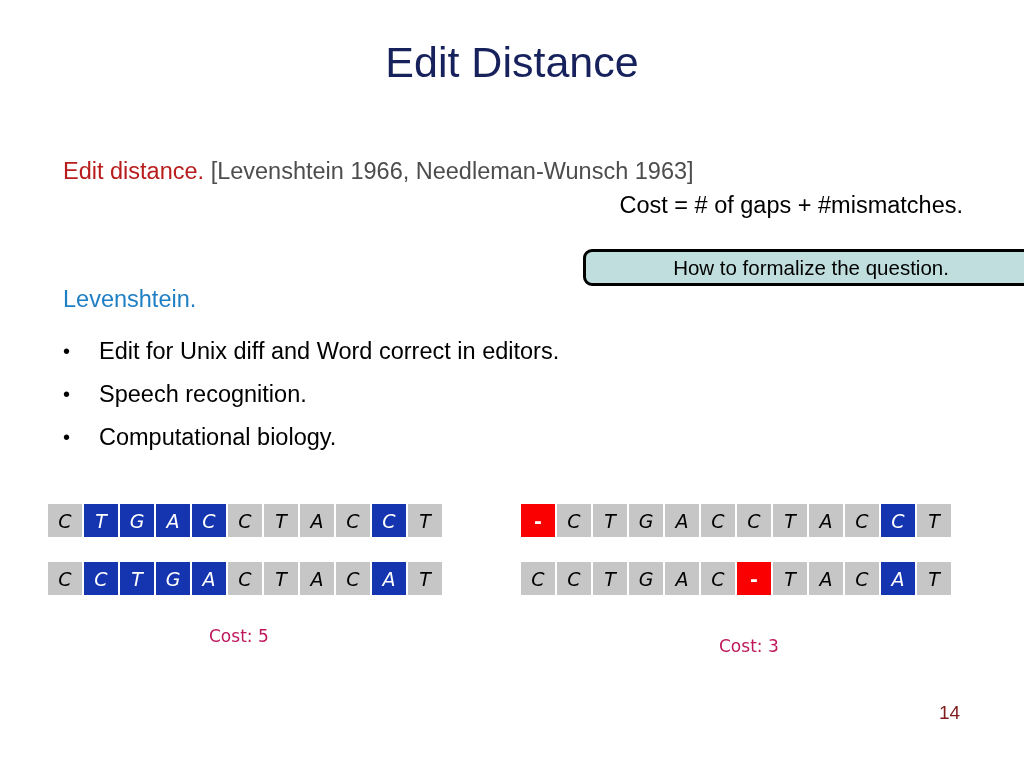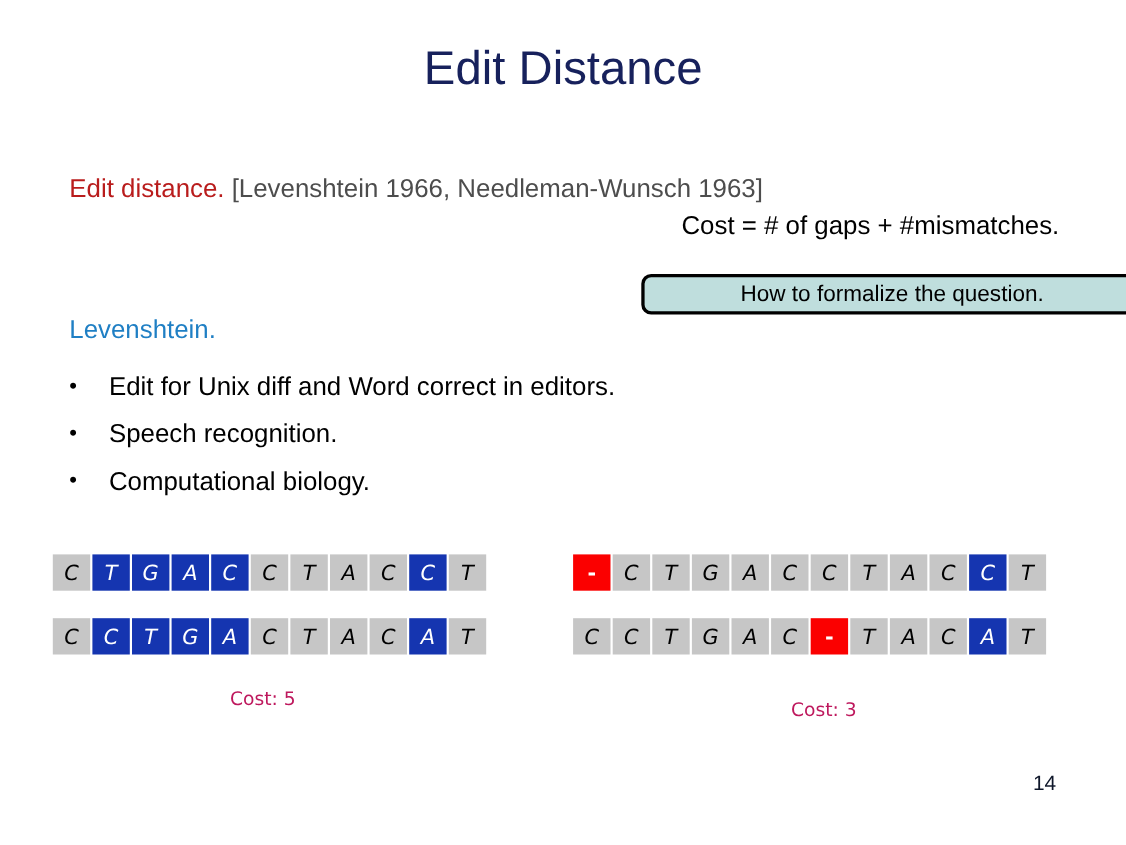--- a/index.html
+++ b/index.html
@@ -148,21 +148,21 @@
     white-space: nowrap;
   }
   .cost-left  { left: 209px; top: 626px; }
   .cost-right { left: 719px; top: 636px; }
 
   .page-number {
     position: absolute;
     left: 939px;
     top: 702px;
     font-size: 19px;
-    color: #0f172a;
+    color: #7f1d1d;
   }
 </style>
 </head>
 <body>
 
 <div class="slide-title">Edit Distance</div>
 
 <div class="body-block">
   <div class="line-defn">
     <span class="lead-blue">Edit distance.</span>

